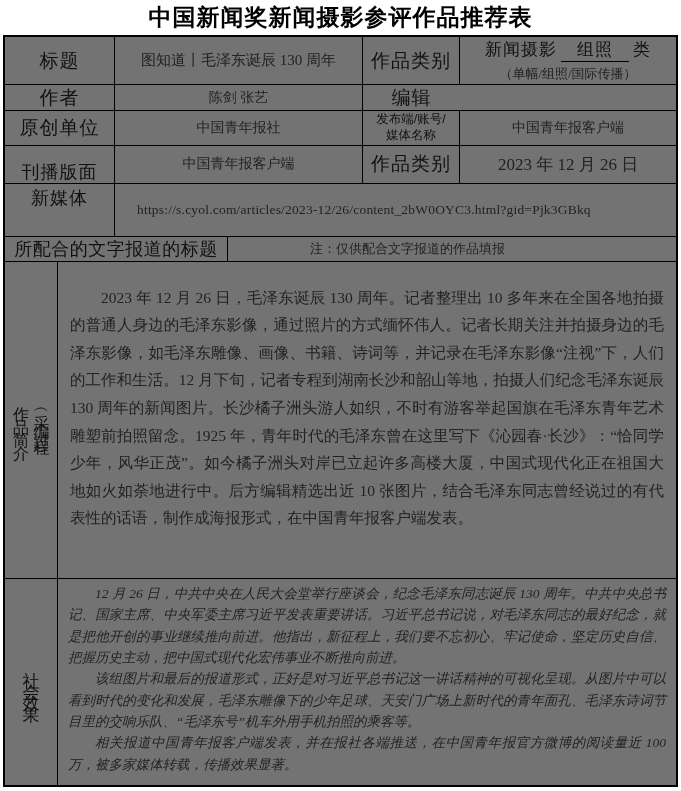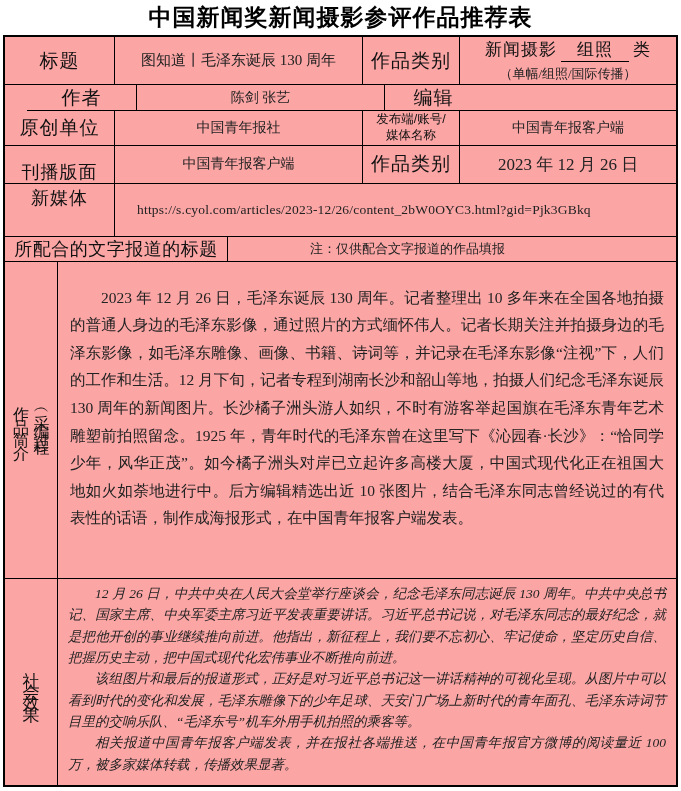--- a/index.html
+++ b/index.html
@@ -9,33 +9,33 @@
     font-family:"Liberation Serif","DejaVu Serif",serif;
     color:#1c1c1c; overflow:hidden;
   }
   .doc-title{
     height:35px; display:flex; align-items:center; justify-content:center;
     font-family:"Liberation Sans","DejaVu Sans",sans-serif;
     font-weight:bold; font-size:23px; color:#000; letter-spacing:1px;
   }
   .form{
     margin:0 3px; border:2px solid #000; height:752px;
-    display:flex; flex-direction:column; background:#fca5a5;
+    display:flex; flex-direction:column; background:#737373;
   }
   .row{ display:flex; border-bottom:1px solid #000; }
   .row:last-child{ border-bottom:none; flex:1; }
   .cell{
     border-right:1px solid #000; display:flex; flex-direction:column;
     align-items:center; justify-content:center; text-align:center; overflow:hidden;
   }
   .cell:last-child{ border-right:none; }
   .c1{ width:110px; } .c2{ width:248px; } .c3{ width:97px; } .c4{ flex:1; }
   .label{ font-size:19px; color:#111; letter-spacing:1px; }
   .value{ font-size:14px; color:#222; }
-  .r1{ height:50px; } .r2{ height:26px;margin-left:22px; } .r3{ height:36px; }
+  .r1{ height:50px; } .r2{ height:26px; } .r3{ height:36px; }
   .r4{ height:38px; } .r5{ height:53px;gap:12px; } .r6{ height:26px;gap:27px; } .r7{ height:331px; }
   .cat-line1{ font-size:17px; color:#111; letter-spacing:1px; }
   .cat-underline{ display:inline-block; border-bottom:1px solid #000; padding:0 16px; margin:0 4px; }
   .cat-line2{ font-size:13px; margin-top:3px; color:#222; }
   .two-line .l1{ font-size:18px;margin-top:33px; } .two-line .l2{ font-size:12px; margin-top:1px; }
   .platform-label{ font-family:"Liberation Sans","DejaVu Sans",sans-serif; font-size:12.5px; line-height:1.25; color:#111; }
   .url-cell{ align-items:flex-start; justify-content:center; }
   .url-text{ font-size:13.5px; padding-left:10px; color:#222; letter-spacing:0.2px; }
   .wide-label{ width:223px; font-size:18px; letter-spacing:0.5px; }
   .note-cell{ align-items:flex-start; justify-content:center; }

